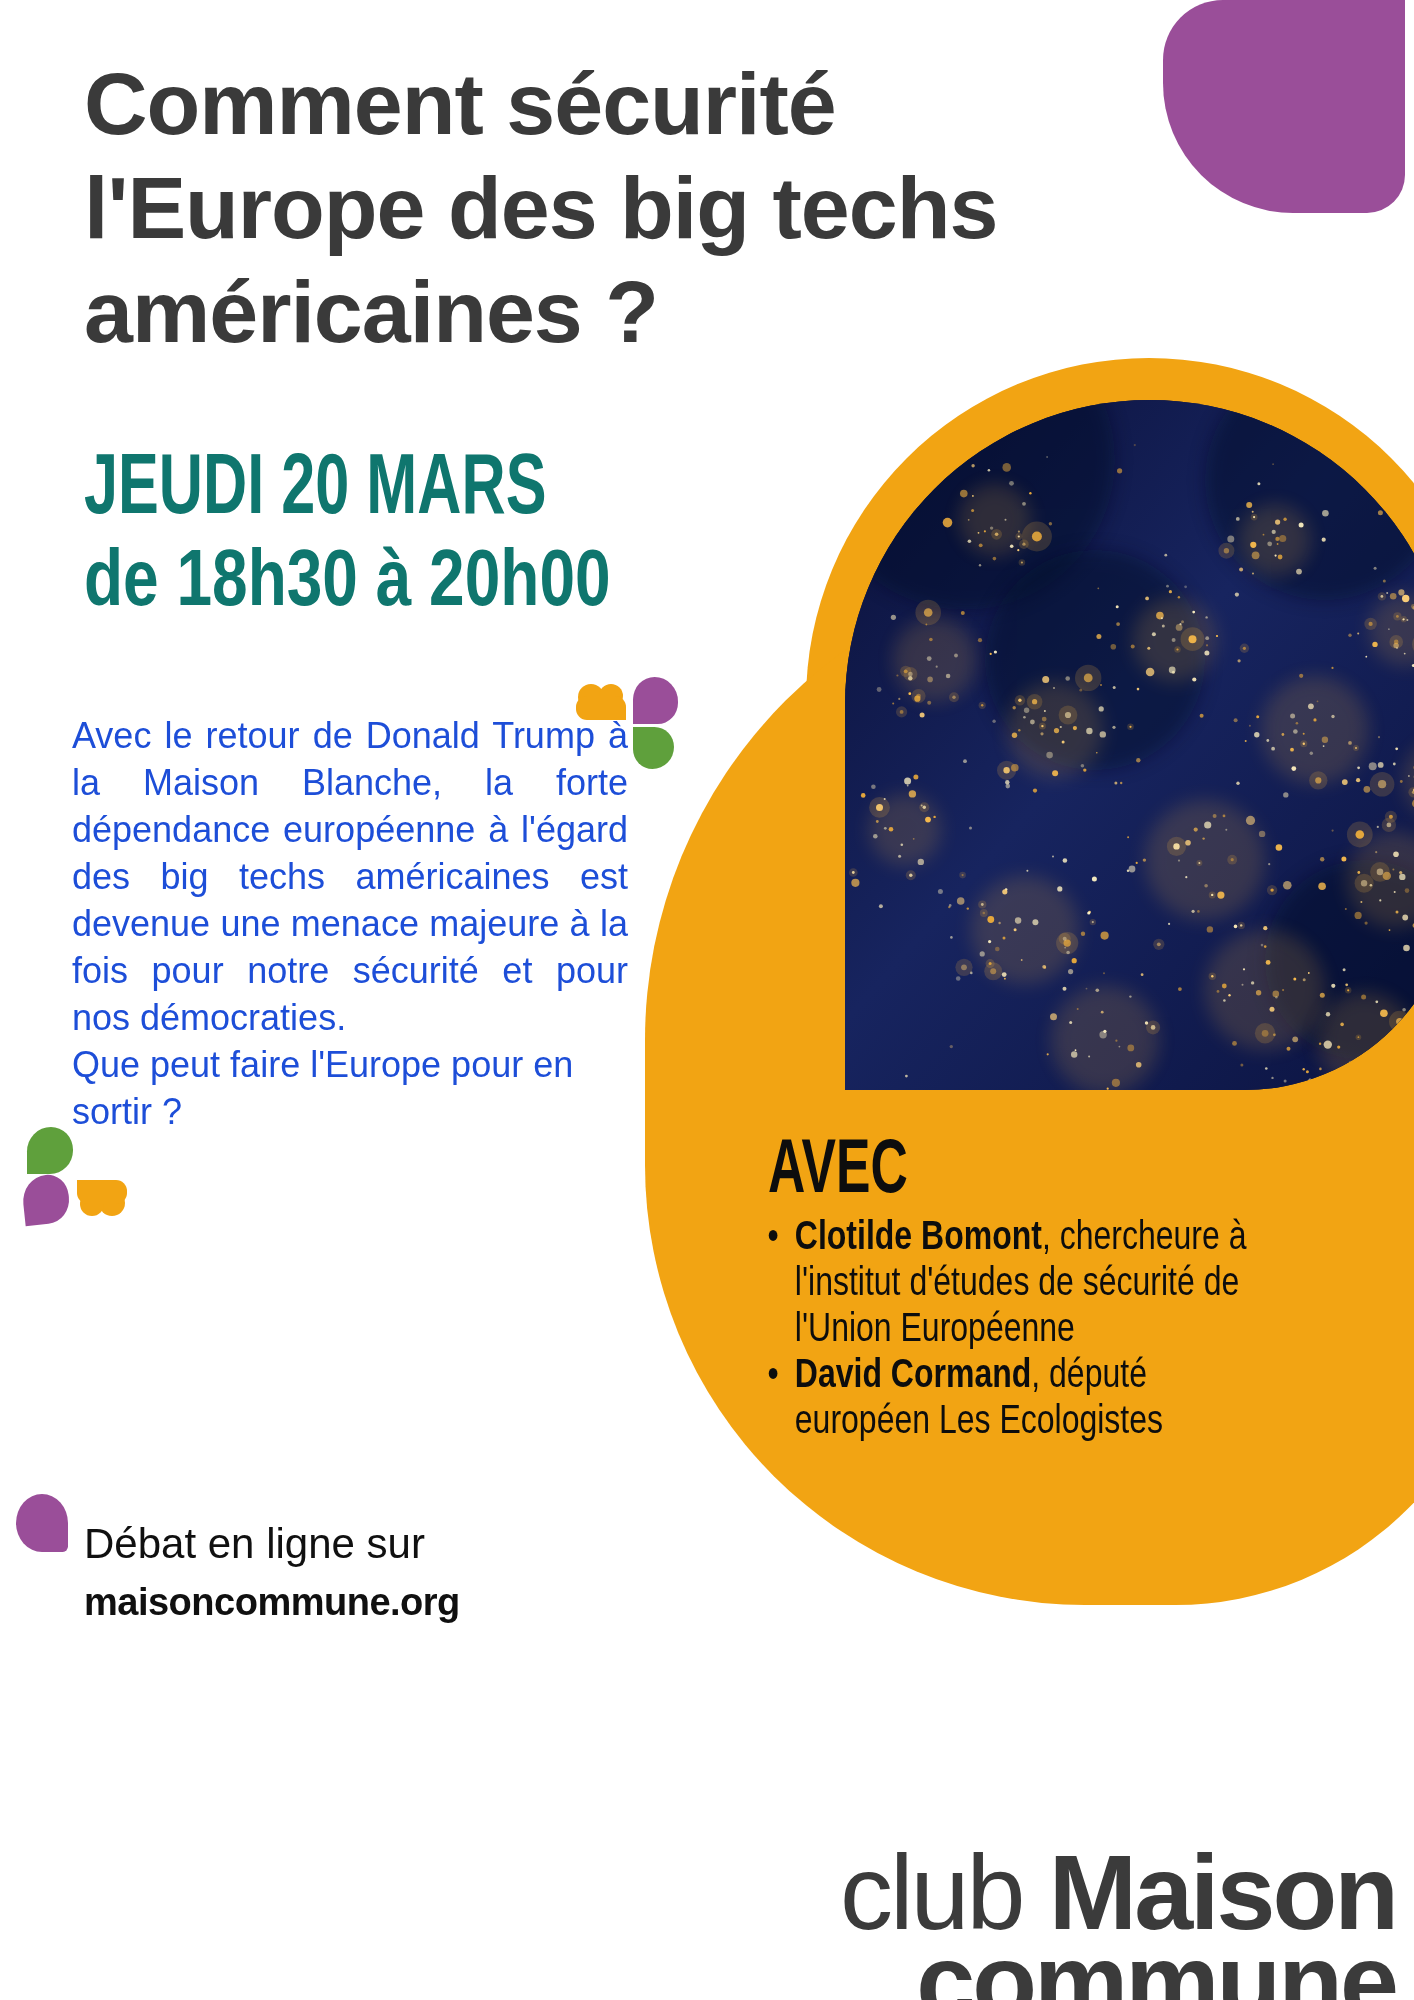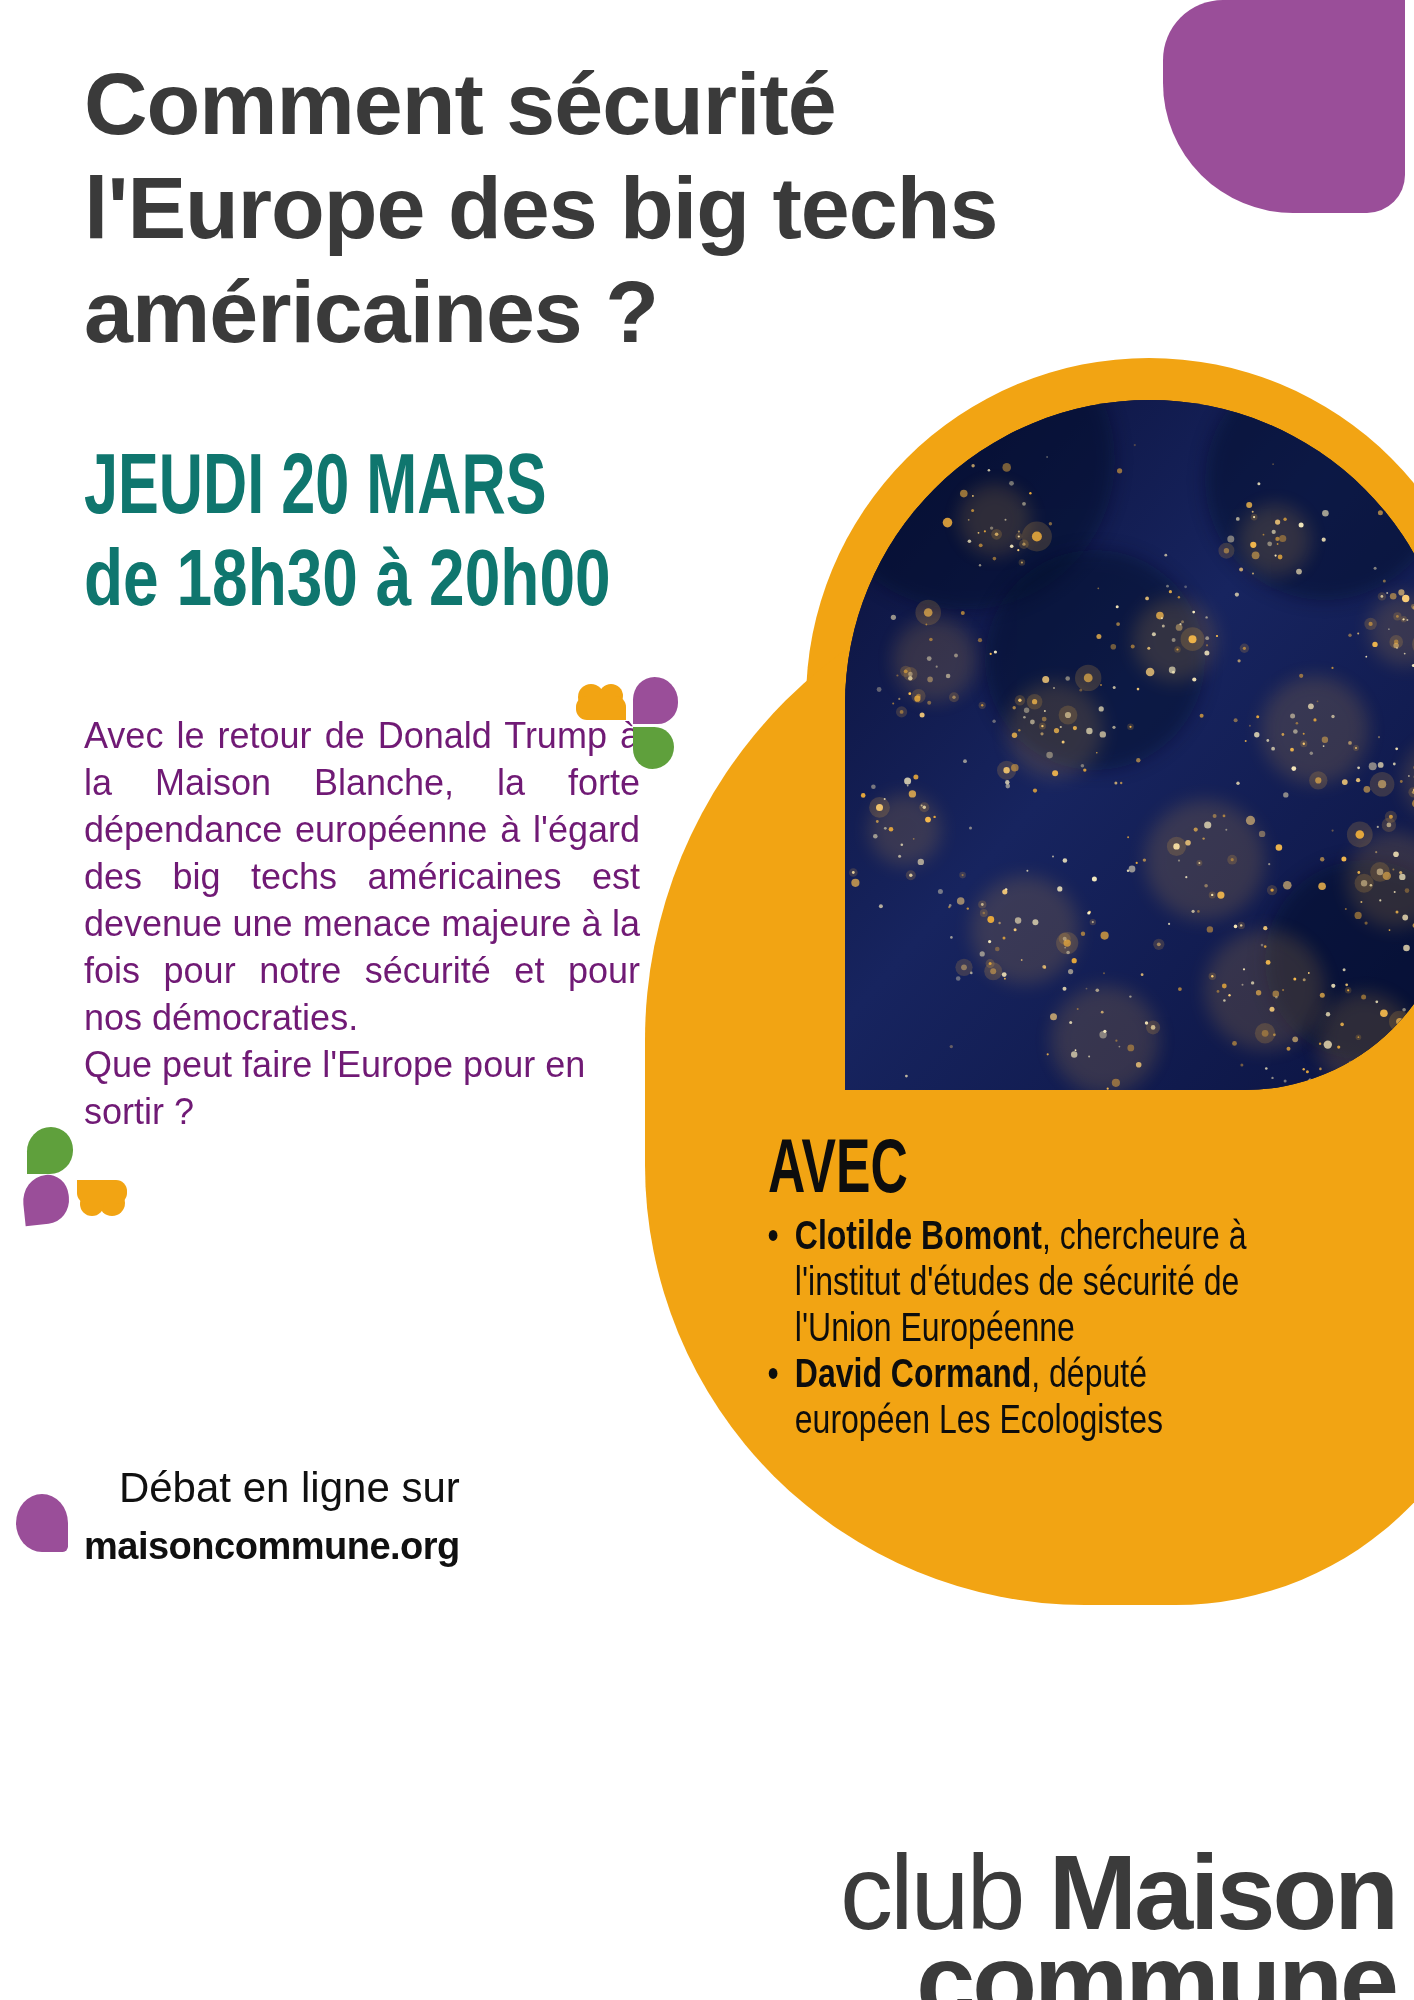--- a/index.html
+++ b/index.html
@@ -31,21 +31,21 @@
   .title{
     position:absolute;left:84px;top:52px;margin:0;z-index:4;
     font-size:88px;font-weight:700;line-height:104px;letter-spacing:-1px;color:#3a3a3a;
   }
   .title span{display:block;}
   .datewrap{position:absolute;left:84px;top:438px;z-index:4;color:#0f766e;}
   .date1{font-size:85px;font-weight:700;white-space:nowrap;
          transform:scaleX(0.72);transform-origin:left top;line-height:92px;}
   .date2{font-size:80px;font-weight:700;white-space:nowrap;
          transform:scaleX(0.80);transform-origin:left top;line-height:92px;margin-top:2px;}
-  .para{position:absolute;left:84px;top:712px;width:556px;z-index:4;color:#701a75;
+  .para{position:absolute;left:72px;top:712px;width:556px;z-index:4;color:#1d4ed8;
         font-size:36px;line-height:47px;}
   .para p{margin:0;}
   .para .intro{text-align:justify;}
   
   .petal{position:absolute;z-index:4;}
   .cloud{position:absolute;z-index:4;}
   .pet-a-purple{left:633px;top:677px;width:45px;height:47px;background:var(--purple);
                 border-radius:48% 52% 45% 0;}
   .pet-a-green{left:633px;top:727px;width:41px;height:42px;background:var(--green);
                border-radius:0 50% 55% 50%;}
@@ -63,21 +63,21 @@
           transform:scaleX(0.68);transform-origin:left top;line-height:80px;}
   .speakers{position:absolute;left:766px;top:1212px;width:720px;z-index:4;margin:0;padding:0;
             list-style:none;color:#0d0d0d;font-size:40px;line-height:46px;
             transform:scaleX(0.80);transform-origin:left top;}
   .speakers li{position:relative;padding-left:36px;margin:0;}
   .speakers li .dot{position:absolute;left:2px;top:0;}
   .speakers .nm{font-weight:700;}
   .speakers .rl-line{display:block;}
   .speakers .first-line{display:block;}
   
-  .debat{position:absolute;left:84px;top:1462px;z-index:4;color:#101010;text-align:right;}
+  .debat{position:absolute;left:84px;top:1518px;z-index:4;color:#101010;}
   .debat .l1{font-size:42px;line-height:52px;}
   .debat .l2{font-size:38px;font-weight:700;line-height:64px;letter-spacing:-0.5px;}
   
   .logo{position:absolute;right:18px;top:1848px;z-index:4;text-align:right;color:#3b3b3b;
         font-size:106px;line-height:89px;letter-spacing:-3px;white-space:nowrap;}
   .logo .club{font-weight:400;}
   .logo .strong{font-weight:700;}
 </style>
 </head>
 <body>

